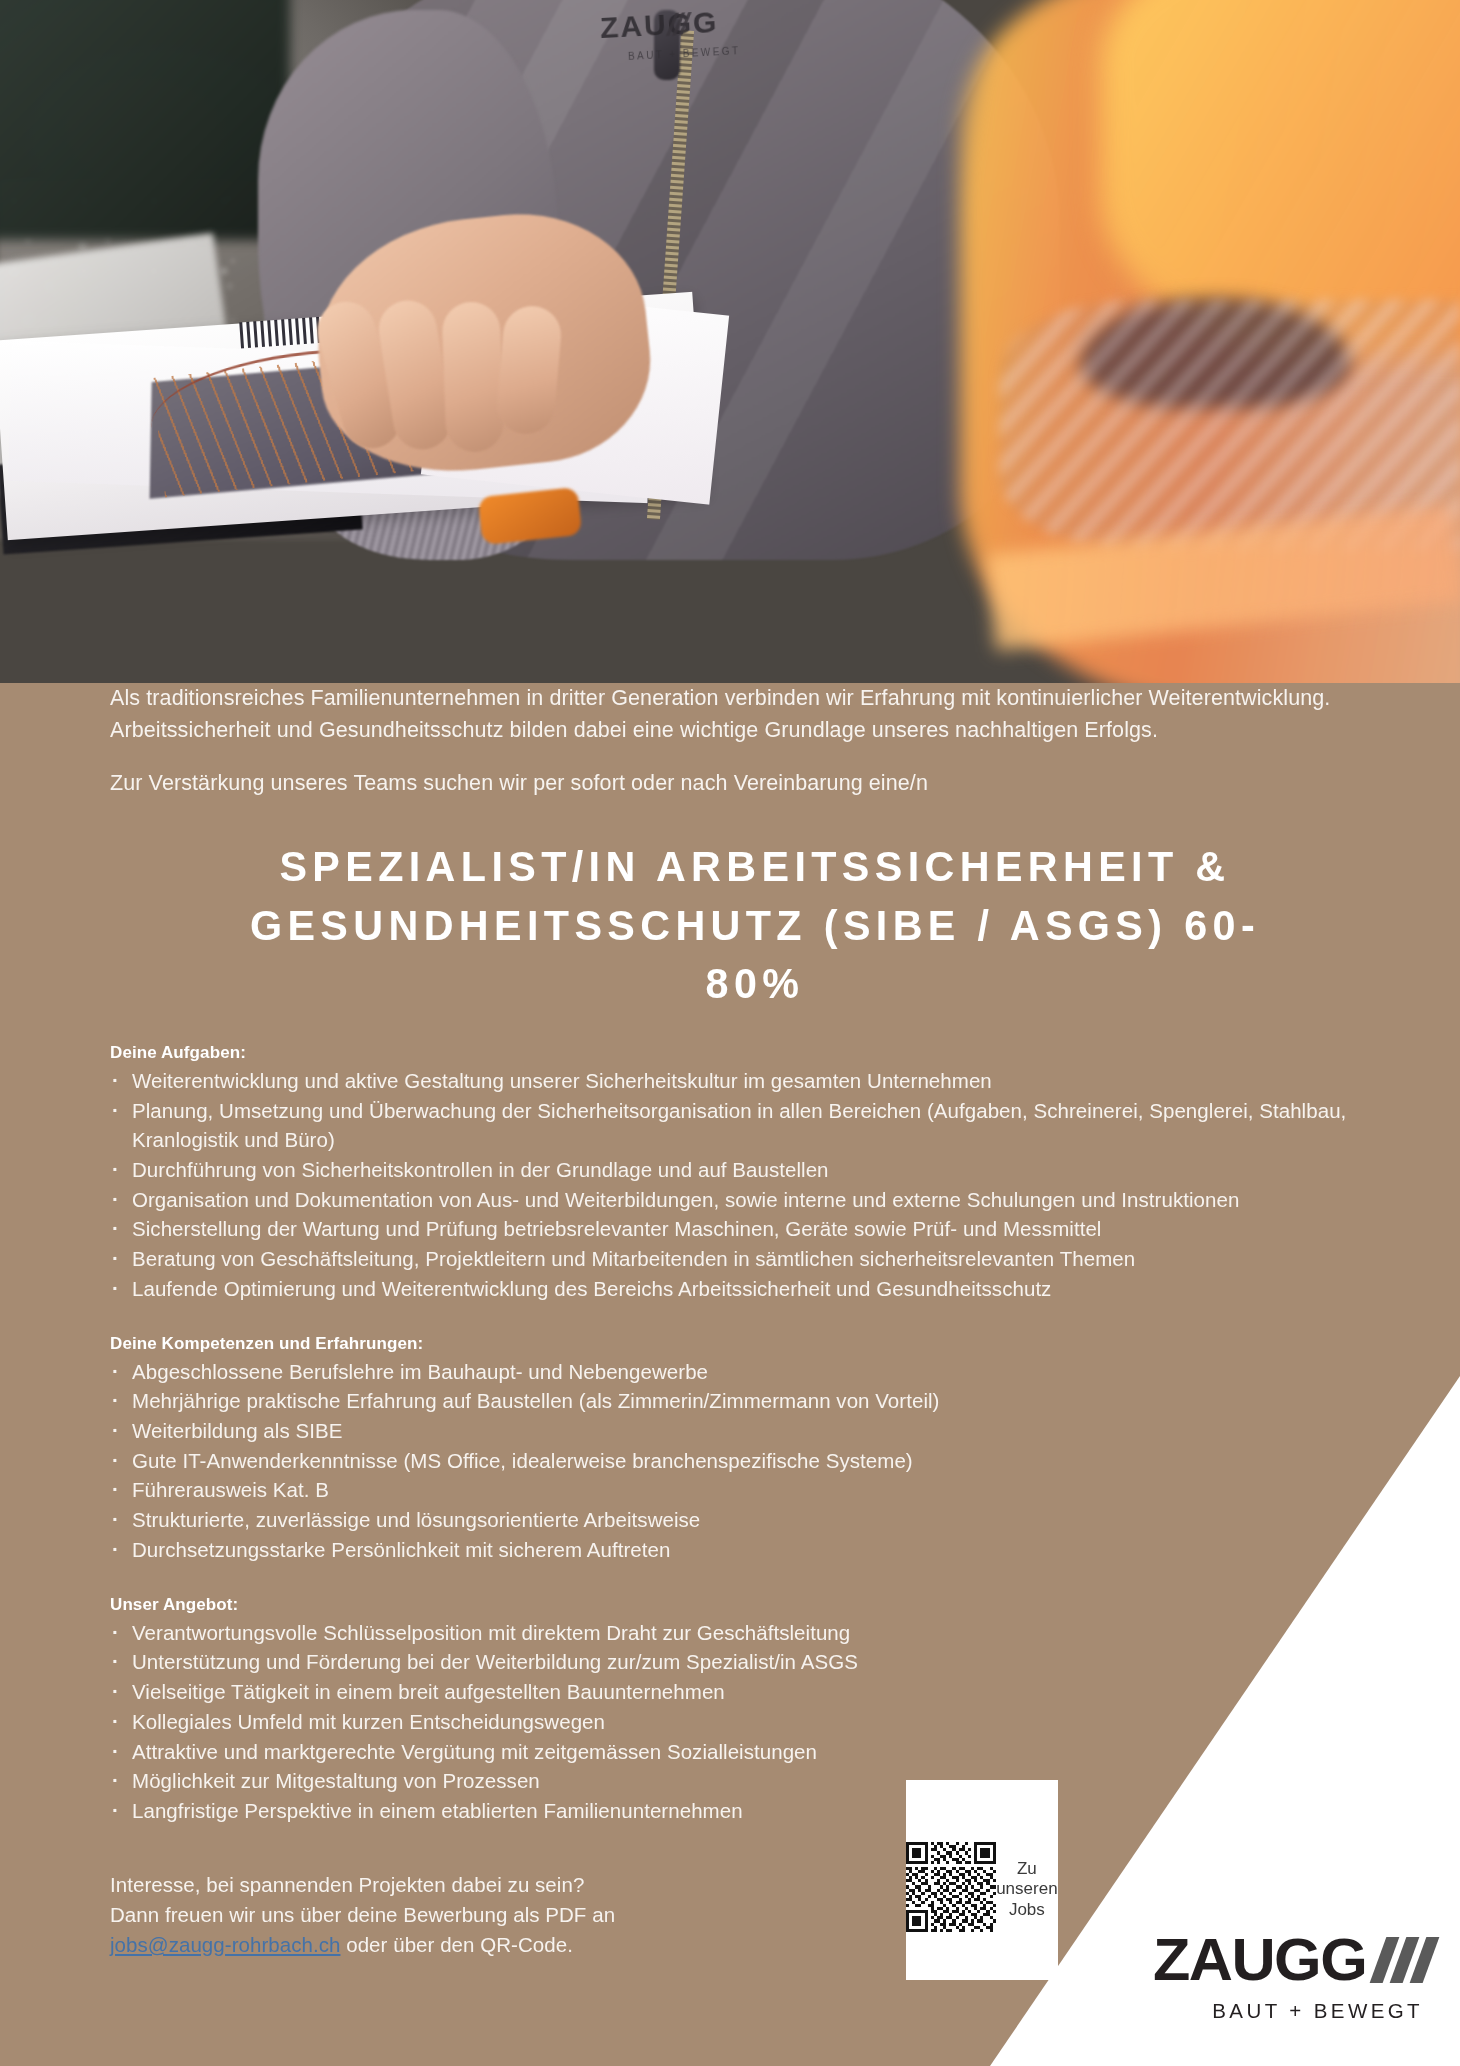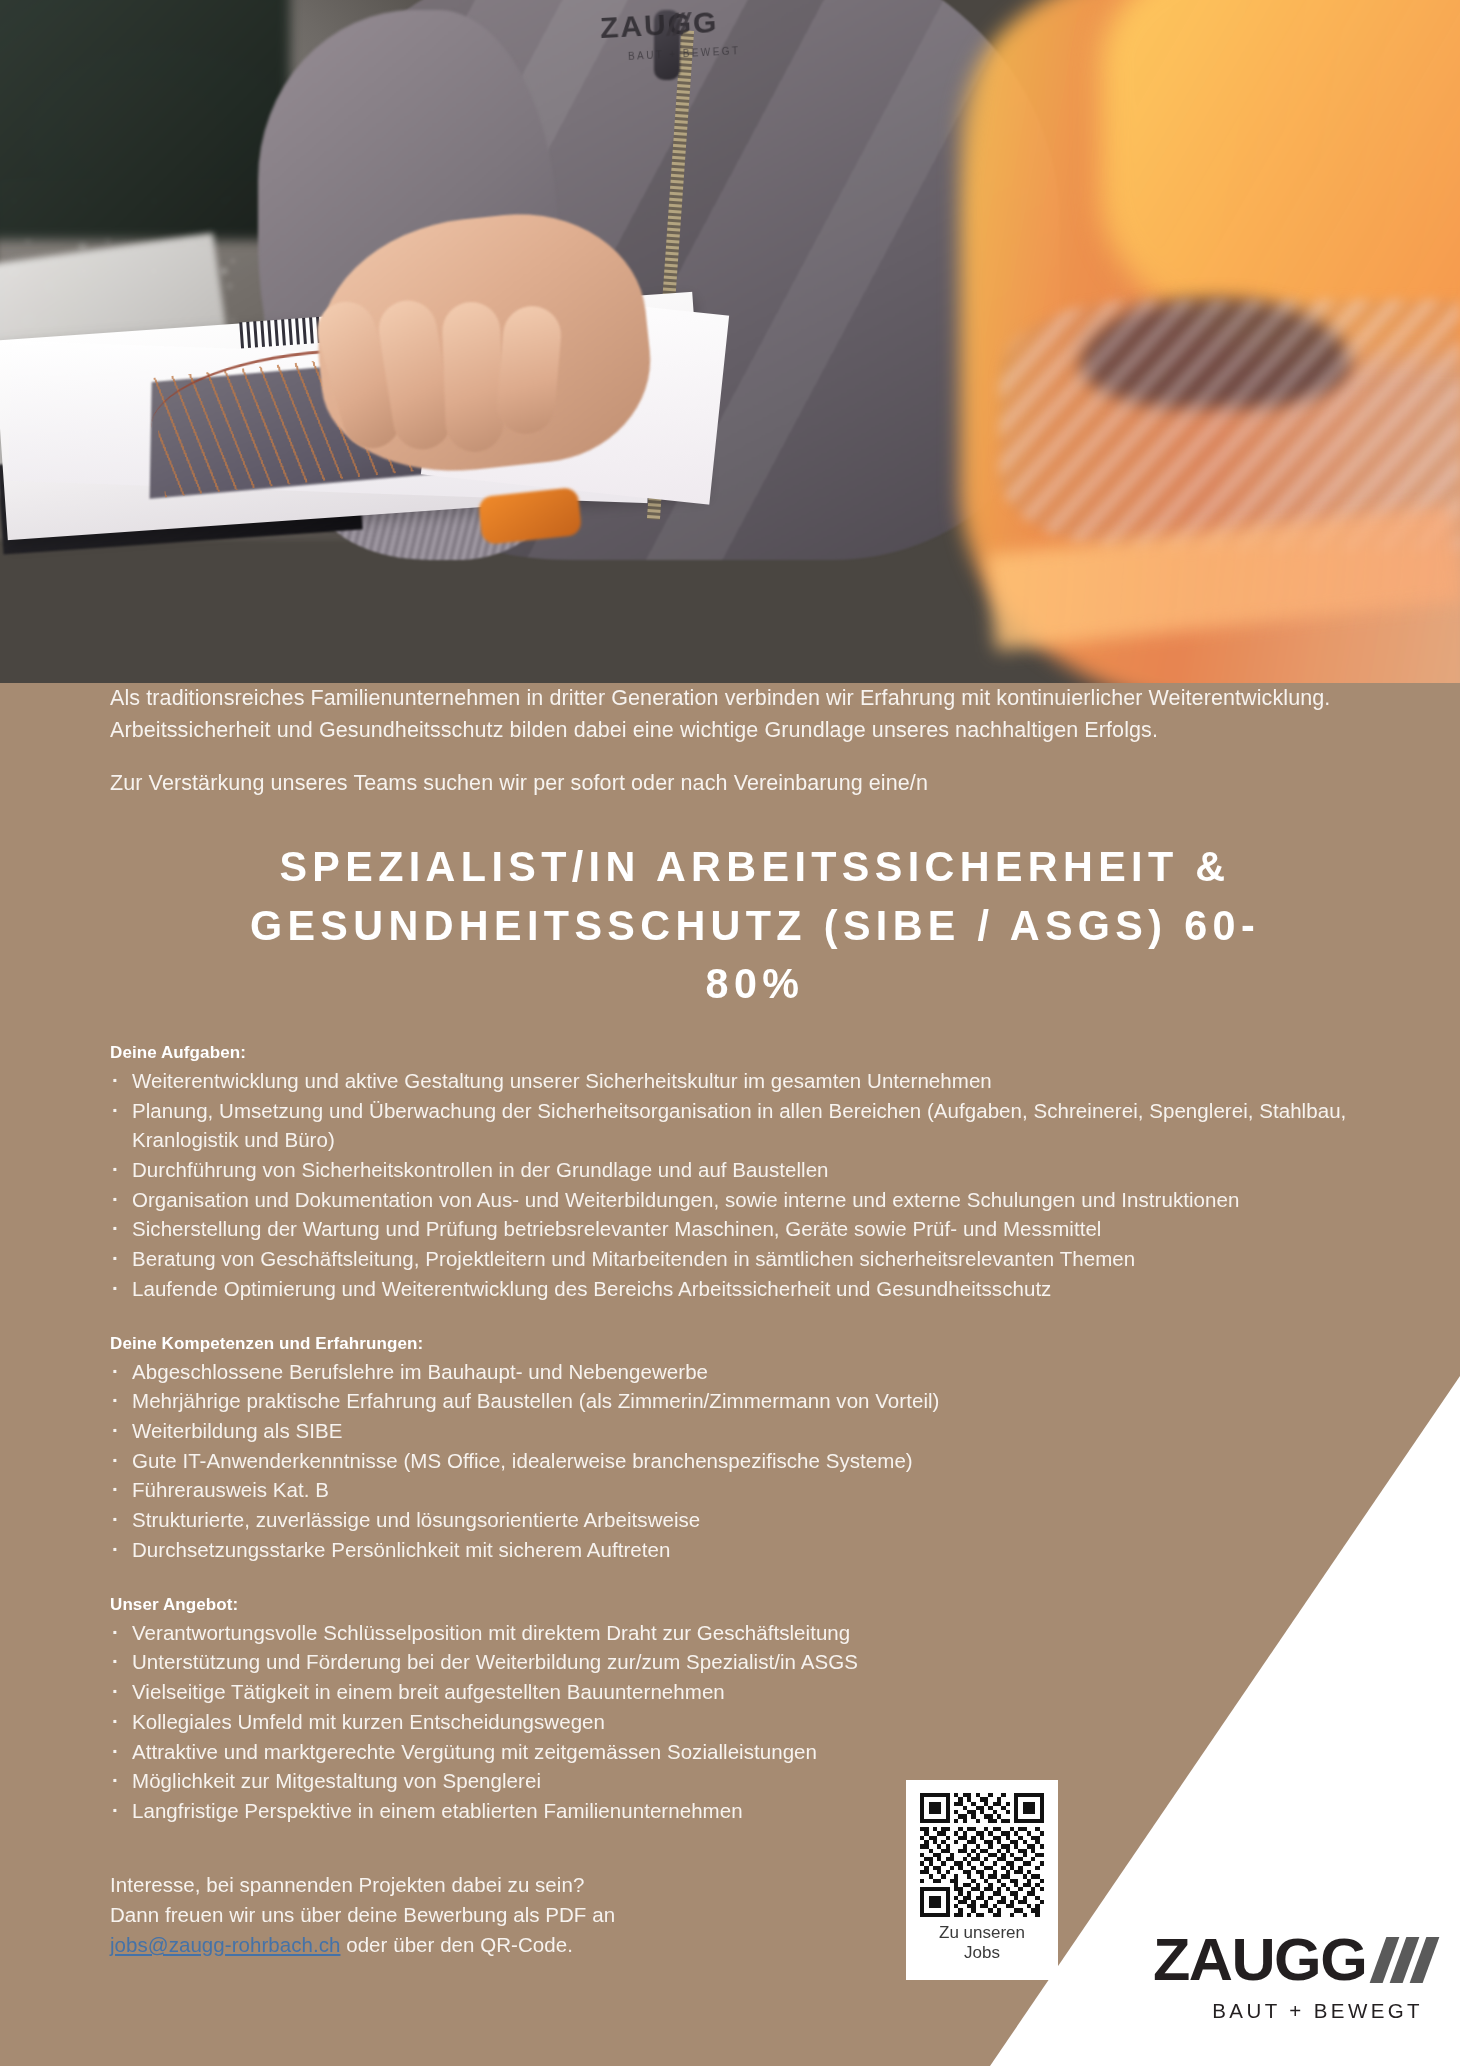--- a/index.html
+++ b/index.html
@@ -283,21 +283,21 @@
   }
   a.lnk {
     color:#4472A8; text-decoration:underline; text-underline-offset:2px;
   }
 
   
   .qr-card {
     position:absolute; left:906px; top:1780px;
     width:152px; height:200px;
     background:#ffffff;
-    display:flex; flex-direction:column;
+    display:flex; flex-direction:row;
     align-items:center; justify-content:flex-start;
     padding-top:13px;
   }
   .qr-img { width:124px; height:124px; display:block; }
   .qr-cap {
     margin-top:6px;
     color:#3a3a3a; font-size:17px; line-height:1.18; text-align:center;
   }
 
   
@@ -409,21 +409,21 @@
       </div>
 
       <div class="sec">
         <div class="sec-title">Unser Angebot:</div>
         <ul class="blist">
           <li>Verantwortungsvolle Schlüsselposition mit direktem Draht zur Geschäftsleitung</li>
           <li>Unterstützung und Förderung bei der Weiterbildung zur/zum Spezialist/in ASGS</li>
           <li>Vielseitige Tätigkeit in einem breit aufgestellten Bauunternehmen</li>
           <li>Kollegiales Umfeld mit kurzen Entscheidungswegen</li>
           <li>Attraktive und marktgerechte Vergütung mit zeitgemässen Sozialleistungen</li>
-          <li>Möglichkeit zur Mitgestaltung von Spenglerei</li>
+          <li>Möglichkeit zur Mitgestaltung von Prozessen</li>
           <li>Langfristige Perspektive in einem etablierten Familienunternehmen</li>
         </ul>
       </div>
 
       <div class="footer-block">
         <div class="f-line">Interesse, bei spannenden Projekten dabei zu sein?</div>
         <div class="f-line">Dann freuen wir uns über deine Bewerbung als PDF an</div>
         <div class="f-line"><a class="lnk" href="#">jobs@zaugg-rohrbach.ch</a><span> oder über den QR-Code.</span></div>
 
       </div>

